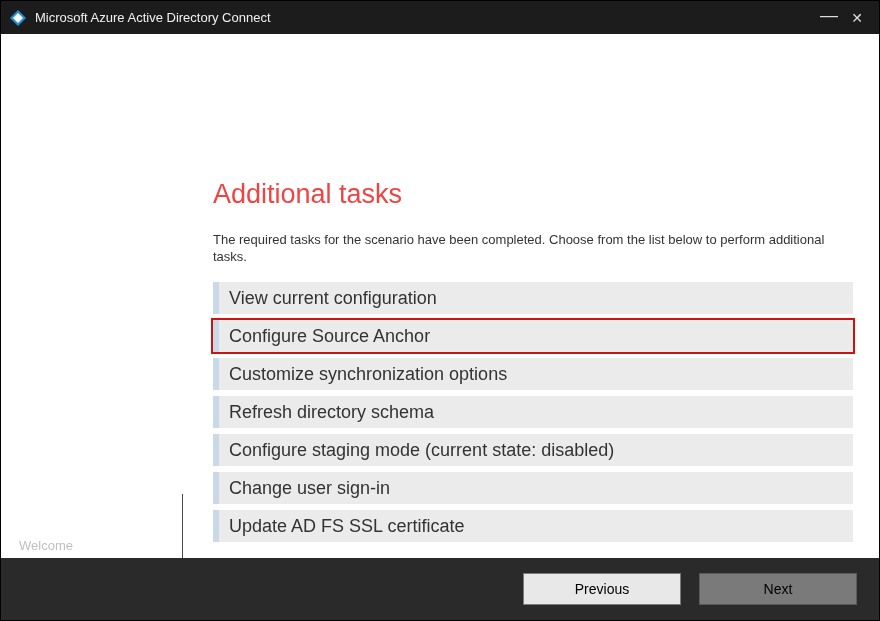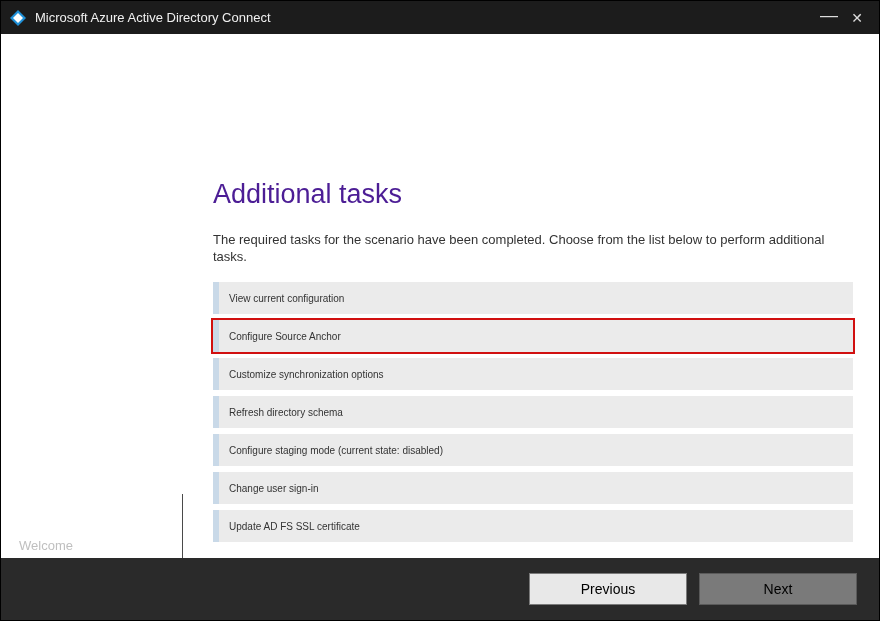--- a/index.html
+++ b/index.html
@@ -8,27 +8,27 @@
     .titlebar { height: 33px; background: #1c1c1c; color: #fff; display: flex; align-items: center; padding: 0 8px; }
     .titlebar .app-icon { width: 18px; height: 18px; margin-right: 8px; display: flex; align-items: center; justify-content: center; }
     .titlebar .title { font-size: 13px; flex: 1; color: #f0f0f0; }
     .titlebar .ctl { width: 28px; text-align: center; font-size: 14px; color: #ddd; cursor: pointer; }
     .titlebar .min { font-size: 18px; line-height: 10px; position: relative; top: -3px; }
     .body { flex: 1; display: flex; overflow: hidden; align-items: flex-end; }
     .sidebar { width: 182px; border-right: 1px solid #4a4a4a; background: #fff; padding-top: 40px; }
     .nav-item { height: 24px; line-height: 24px; padding-left: 18px; font-size: 13px; color: #bfbfbf; cursor: default; }
     .nav-item.active { background: #0078d7; color: #fff; }
     .main { flex: 1; padding: 28px 26px 10px 30px; overflow: hidden; }
-    .page-title { font-size: 27px; font-weight: 300; color: #4c1d95; margin-bottom: 4px; }
+    .page-title { font-size: 27px; font-weight: 300; color: #ef4444; margin-bottom: 4px; }
     .intro { font-size: 13px; color: #333; line-height: 1.35; margin-bottom: 16px; margin-top: 21px; }
     .task-row { height: 32px; display: flex; align-items: center; background: #ebebeb; margin-bottom: 6px; cursor: pointer; position: relative; }
     .task-row .stripe { width: 6px; height: 100%; background: #c9d9e8; flex-shrink: 0; }
-    .task-row .label { padding-left: 10px; font-size: 10px; color: #333; }
+    .task-row .label { padding-left: 10px; font-size: 18px; color: #333; }
     .task-row.highlight { outline: 2px solid #d11010; outline-offset: 0; }
-    .footer { height: 62px; background: #2a2a2a; display: flex; align-items: center; justify-content: flex-end; padding-right: 22px; gap: 12px; }
+    .footer { height: 62px; background: #2a2a2a; display: flex; align-items: center; justify-content: flex-end; padding-right: 22px; gap: 18px; }
     .btn { width: 158px; height: 32px; font-size: 14px; border: 1px solid #7a7a7a; cursor: pointer; }
     .btn.prev { background: #e8e8e8; color: #000; }
     .btn.next { background: #7a7a7a; color: #000000; border-color: #5a5a5a; cursor: default; }
   </style>
 </head>
 <body>
 
 <div class="window">
   <div class="titlebar">
     <span class="app-icon">

